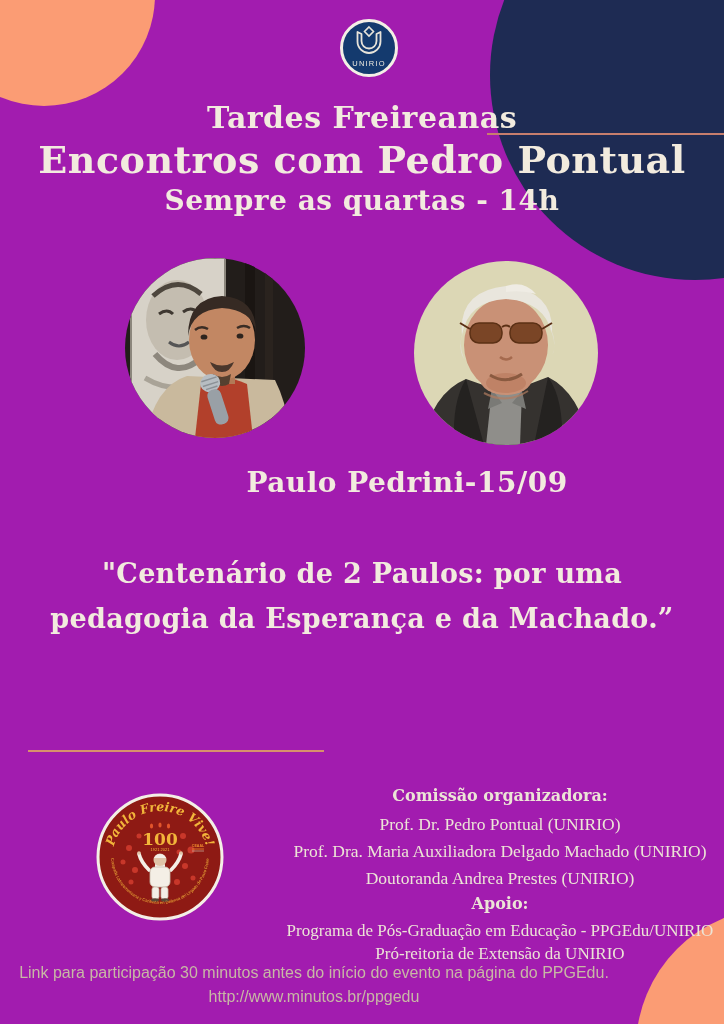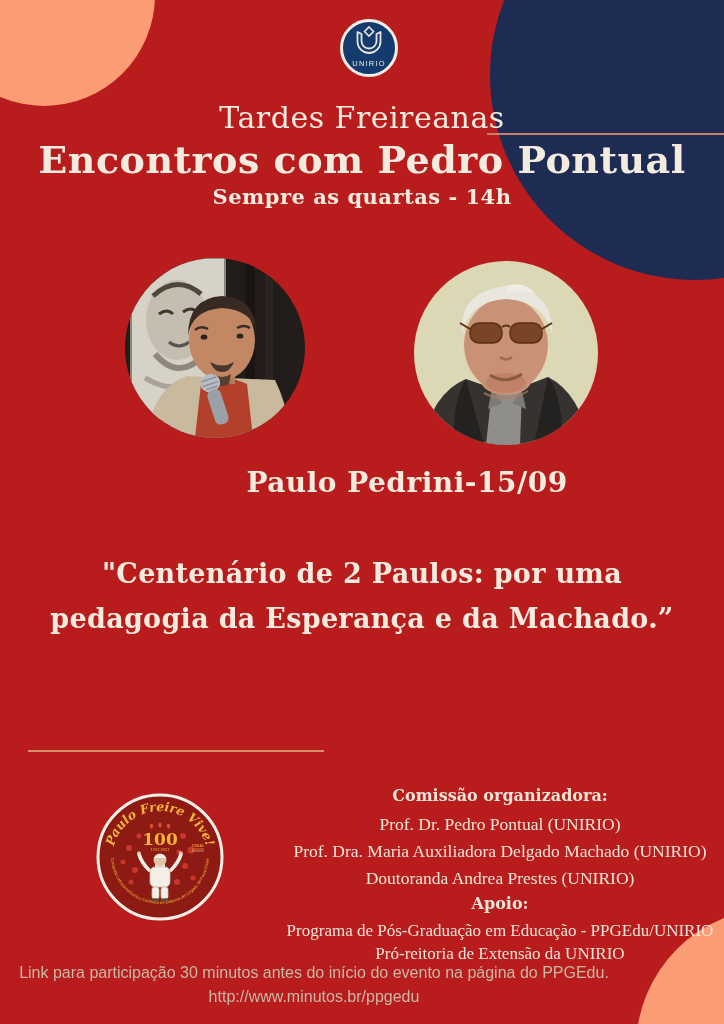--- a/index.html
+++ b/index.html
@@ -1,30 +1,30 @@
 <!DOCTYPE html>
 <html><head>
 <meta charset="utf-8">
 <style>
   html,body{margin:0;padding:0;background:#3a2f26;}
   .poster{
     position:relative;width:724px;height:1024px;overflow:hidden;
-    background:#b91c1c;font-family:"DejaVu Serif", serif;
+    background:#a21caf;font-family:"DejaVu Serif", serif;
   }
   .circle{position:absolute;border-radius:50%;}
   .circle-top-left{left:-67px;top:-116px;width:222px;height:222px;background:#fb9c74;}
   .circle-top-right{left:490px;top:-130px;width:410px;height:410px;background:#1e2b53;}
   .circle-bottom-right{left:636px;top:908px;width:280px;height:280px;background:#fb9c74;}
   .title-rule{position:absolute;left:487px;top:133px;width:237px;height:2px;background:#c77e6d;}
   .divider-rule{position:absolute;left:28px;top:750px;width:296px;height:2px;background:#d8906c;}
   .badge{position:absolute;left:339px;top:18px;width:60px;height:60px;}
   .center-text{position:absolute;left:0;width:724px;text-align:center;color:#f2ebde;}
-  .title1{top:100px;font-size:30px;font-weight:normal;letter-spacing:.5px;}
+  .title1{top:100px;font-size:30px;font-weight:bold;letter-spacing:.5px;}
   .title2{top:137px;font-size:38px;font-weight:bold;letter-spacing:.5px;}
-  .schedule{top:184px;font-size:21px;font-weight:bold;letter-spacing:.5px;}
+  .schedule{top:184px;font-size:28px;font-weight:bold;letter-spacing:.5px;}
   .speaker{top:466px;font-size:28px;font-weight:bold;letter-spacing:.5px;padding-left:45px;}
   .quote{top:551px;font-size:27px;font-weight:bold;line-height:45px;letter-spacing:.3px;}
   .photo{position:absolute;display:block;}
   .photo-left{left:125px;top:258px;width:180px;height:180px;}
   .photo-right{left:414px;top:261px;width:184px;height:184px;}
   .freire-logo{position:absolute;left:95px;top:792px;width:130px;height:130px;}
   .info-block{position:absolute;left:280px;width:440px;text-align:center;color:#ece4d6;
     font-family:"Liberation Serif", serif;}
   .committee{top:786px;}
   .support{top:894px;}

